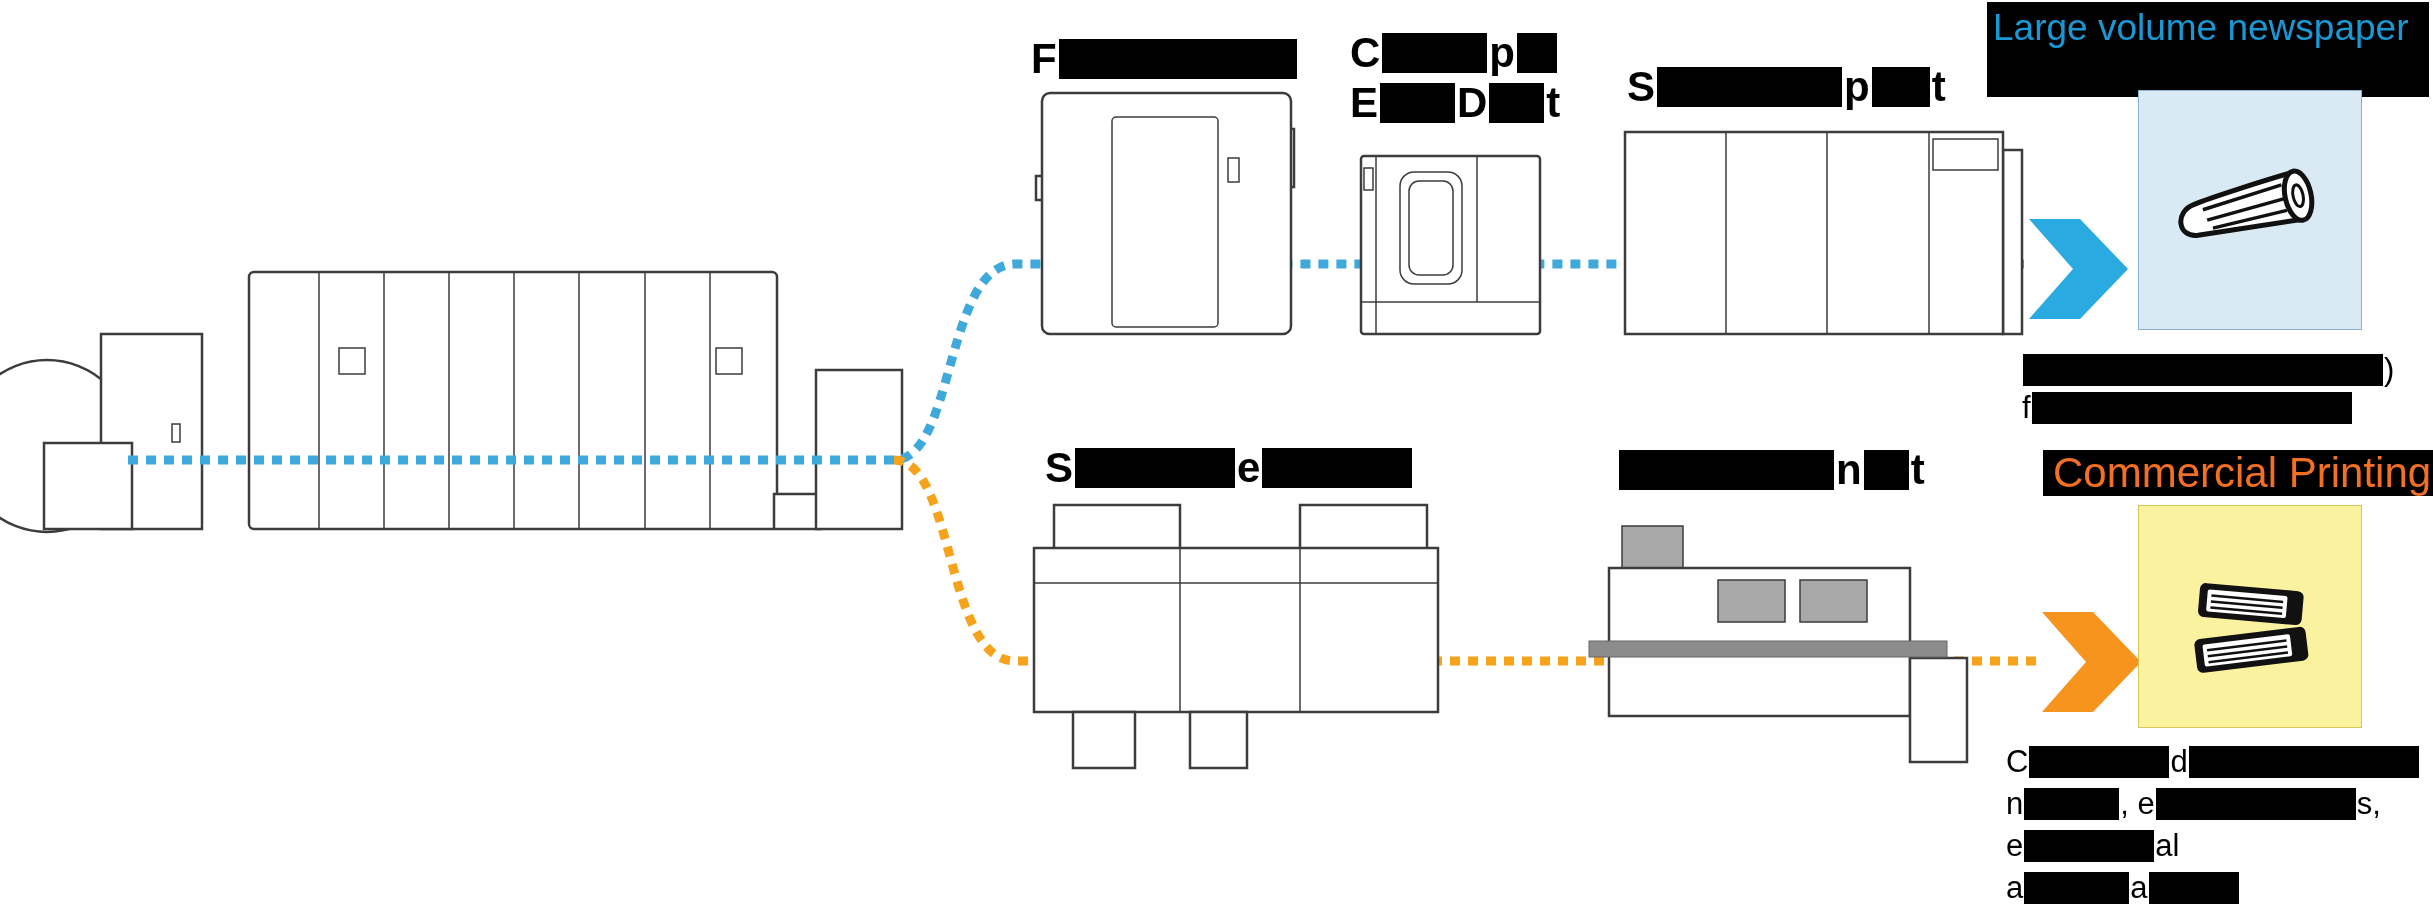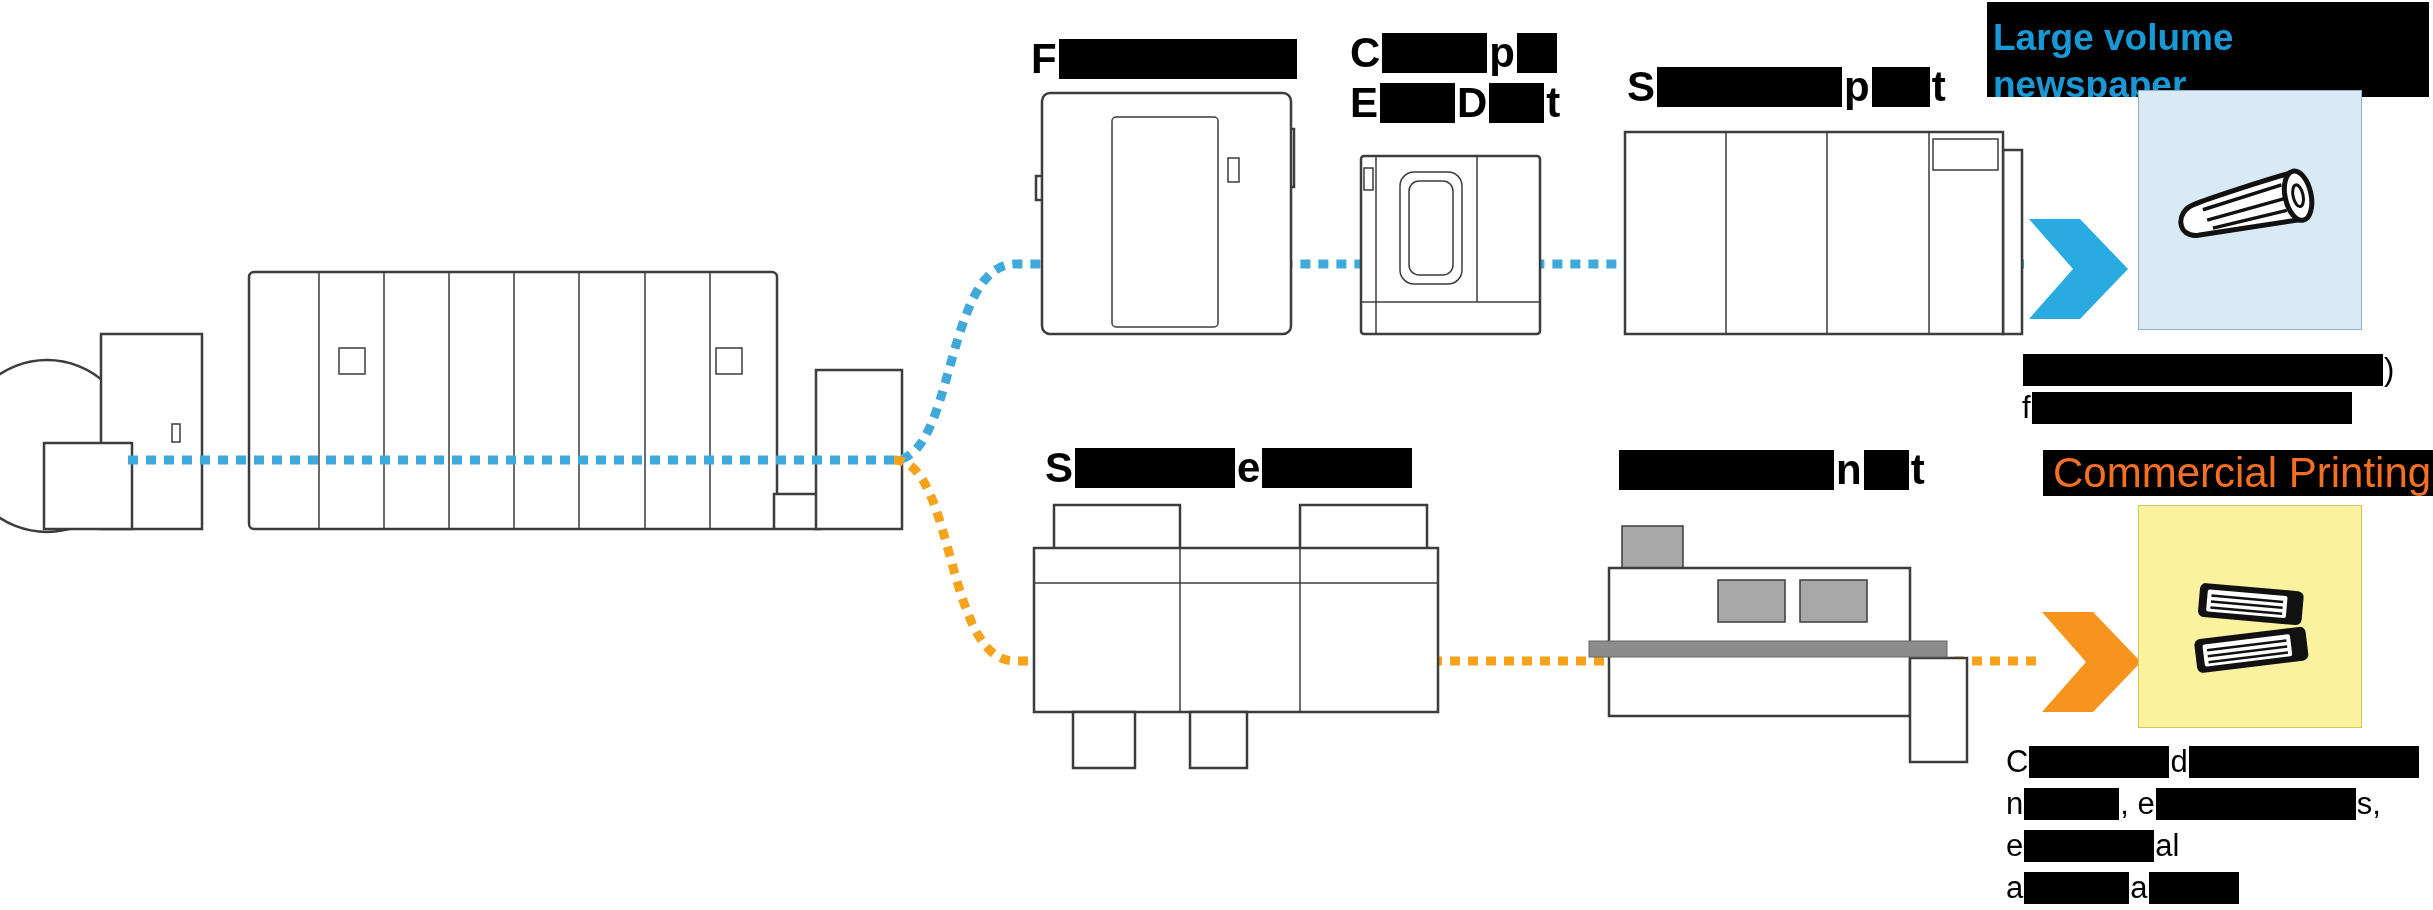--- a/index.html
+++ b/index.html
@@ -35,21 +35,21 @@
   .arrow-orange{fill:var(--orange-arrow);}
 
   
   .rlabel{position:absolute;display:flex;align-items:center;font-size:42px;font-weight:600;color:#000;white-space:nowrap;height:50px;}
   .rlabel .rbox{display:inline-block;height:40px;background:#000;margin:0 2px;}
   .rcaption{position:absolute;display:flex;align-items:center;font-size:31px;font-weight:500;color:#000;white-space:nowrap;height:38px;}
   .rcaption .rbox{display:inline-block;height:32px;background:#000;margin:0 1px;}
   .frag{display:inline-block;}
 
   
-  .heading-np{position:absolute;left:1987px;top:2px;width:442px;height:95px;background:#000;color:var(--heading-blue);font-size:37px;line-height:47px;padding:12px 6px;box-sizing:border-box;font-weight:700;overflow:hidden;}
+  .heading-np{position:absolute;left:1987px;top:2px;width:442px;height:95px;background:#000;color:var(--heading-blue);font-size:37px;line-height:47px;padding:2px 6px;box-sizing:border-box;font-weight:400;overflow:hidden;}
   .heading-com{position:absolute;left:2043px;top:450px;height:46px;background:#000;color:var(--heading-orange);font-size:42px;line-height:46px;padding:0 10px;font-weight:500;white-space:nowrap;}
 
   
   .box{position:absolute;display:flex;align-items:center;justify-content:center;box-sizing:border-box;}
   .box-np{left:2138px;top:90px;width:224px;height:240px;background:var(--newspaper-box-bg);border:1px solid var(--newspaper-box-border);}
   .box-com{left:2138px;top:505px;width:224px;height:223px;background:var(--commercial-box-bg);border:1px solid var(--commercial-box-border);}
 </style>
 </head>
 <body>
 

